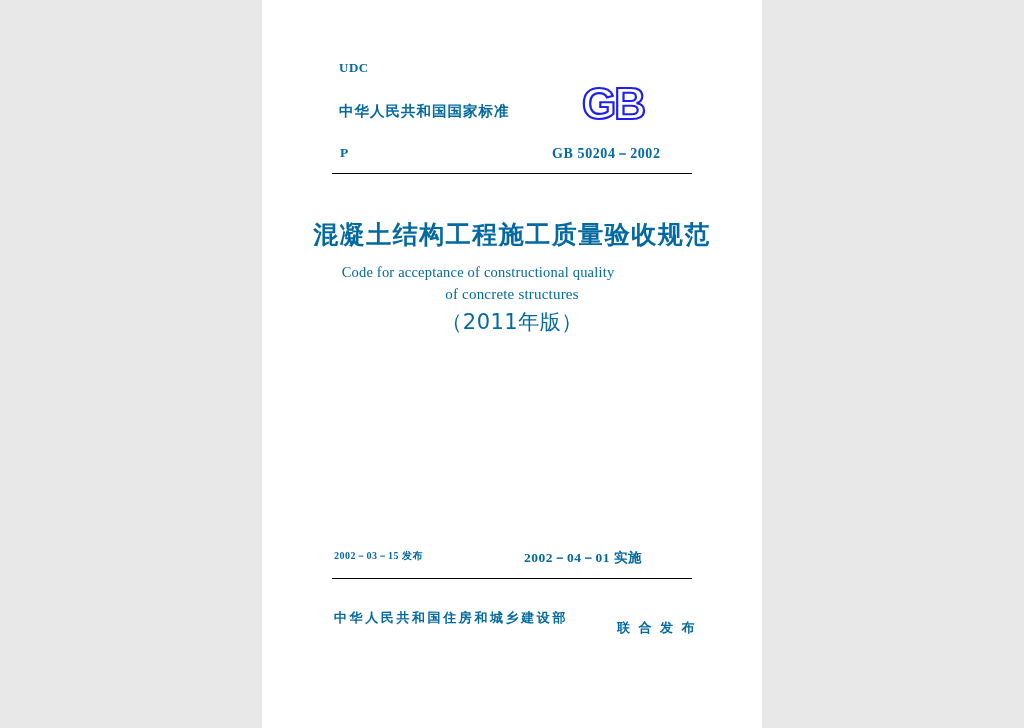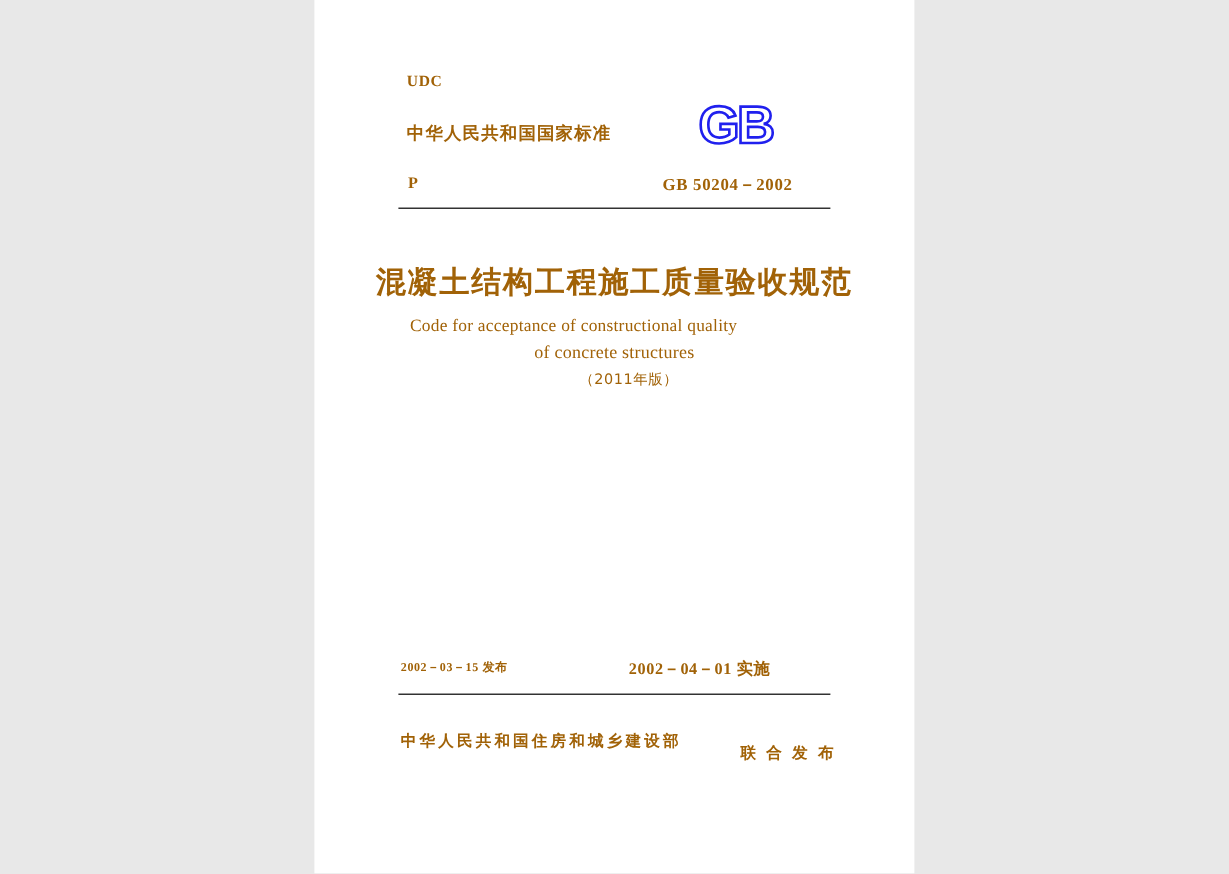--- a/index.html
+++ b/index.html
@@ -22,21 +22,21 @@
     top: 0;
     width: 500px;
     height: 728px;
     background: #ffffff;
   }
   .content {
     position: relative;
     width: 100%;
     height: 100%;
     font-family: "Liberation Serif", serif;
-    color: #a16207;
+    color: #0369a1;
   }
 
   
   .udc {
     position: absolute;
     left: 77px;
     top: 60px;
     font-family: "Liberation Serif", serif;
     font-weight: bold;
     font-size: 13px;
@@ -120,23 +120,22 @@
     font-size: 15px;
     letter-spacing: 0.2px;
   }
   .title-ver {
     position: absolute;
     left: 0;
     top: 308px;
     width: 500px;
     text-align: center;
     font-family: "DejaVu Sans", sans-serif;
-    font-size: 12px;
-    letter-spacing: 0.5px;
-    padding-left: 12px;
+    font-size: 21px;
+    letter-spacing: 0.5px;
   }
 
   
   .date-issue {
     position: absolute;
     left: 72px;
     top: 549px;
     font-family: "Liberation Serif", serif;
     font-weight: bold;
     font-size: 10px;

